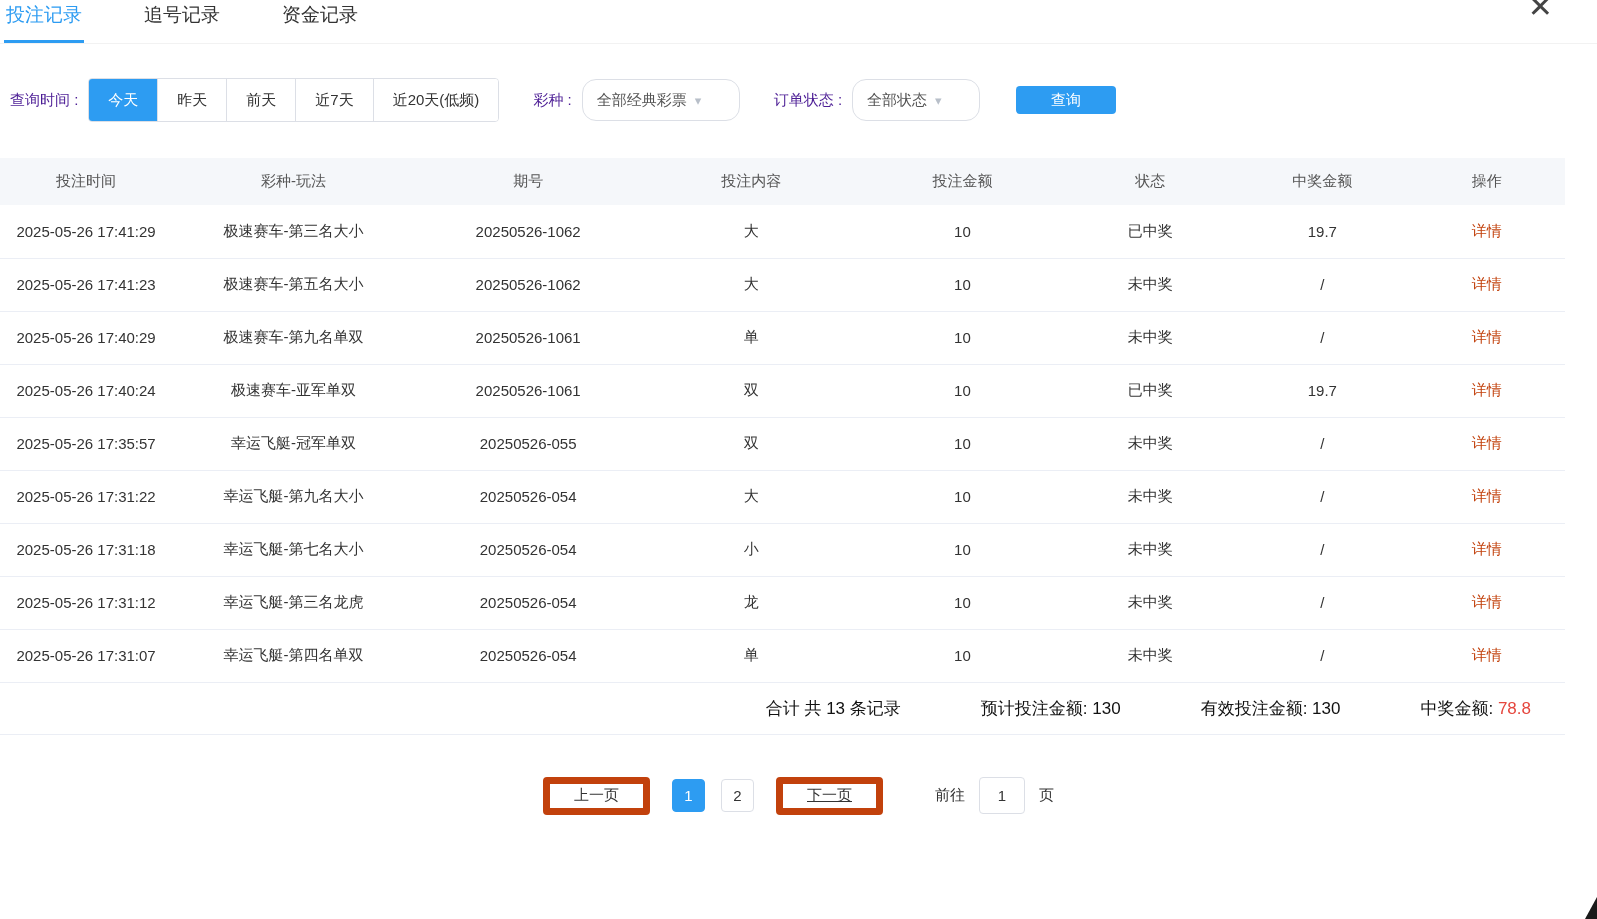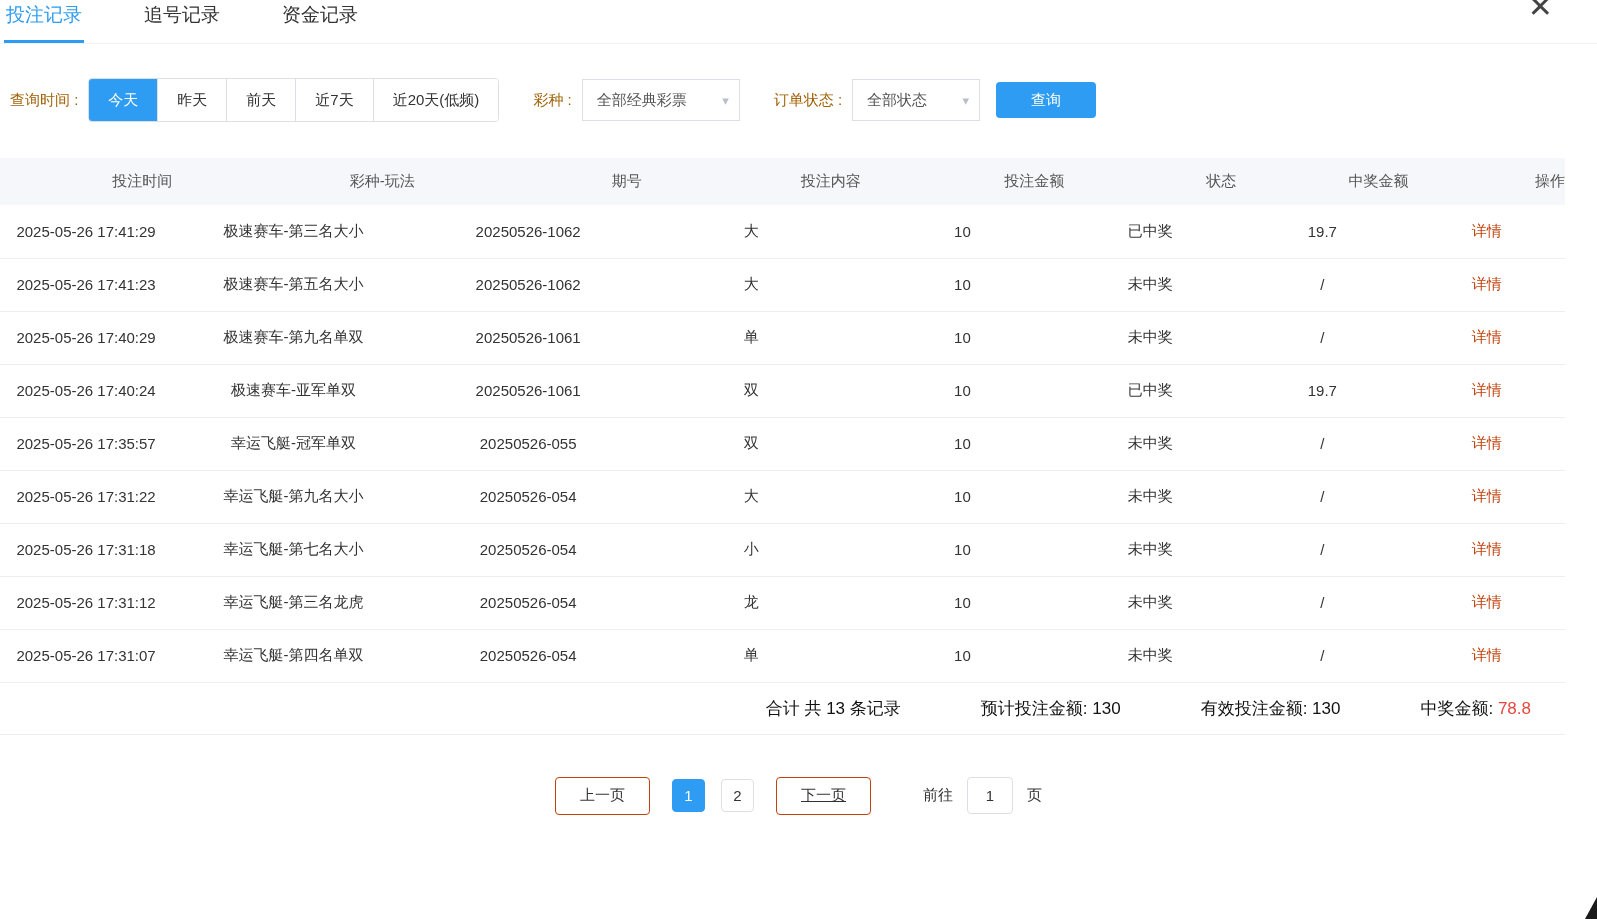--- a/index.html
+++ b/index.html
@@ -10,52 +10,52 @@
   .tabbar { position: relative; display: flex; align-items: flex-end;
     padding: 0 4px; height: 44px; border-bottom: 1px solid #f2f2f2; }
   .tab { font-size: 19px; color: #333; padding: 6px 2px 12px; margin-right: 58px;
     cursor: pointer; border-bottom: 3px solid transparent; }
   .tab.active { color: #2d9cf2; border-bottom-color: #2d9cf2; }
   .close { position: absolute; right: 44px; top: -8px; font-size: 30px; color: #444;
     cursor: pointer; line-height: 1; }
 
   
   .filters { display: flex; align-items: center; padding: 0 10px; margin-top: 34px; height: 44px; }
-  .flabel { font-size: 15px; color: #a16207; margin-right: 10px; white-space: nowrap; }
+  .flabel { font-size: 15px; color: #4c1d95; margin-right: 10px; white-space: nowrap; }
   .btn-group { display: inline-flex; border: 1px solid #dcdfe6; border-radius: 4px; overflow: hidden; }
   .gbtn { height: 42px; padding: 12px 19px; background: #fff; border: none; border-right: 1px solid #dcdfe6;
     font-size: 15px; color: #333; cursor: pointer; font-family: inherit; }
   .gbtn:last-child { border-right: none; }
   .gbtn.active { background: #2d9cf2; color: #fff; }
   .ml34 { margin-left: 34px; }
-  .select { display: inline-flex; align-items: center; justify-content: space-between;
-    height: 42px; border: 1px solid #dcdfe6; border-radius: 0; padding: 0 10px 0 14px;
+  .select { display: inline-flex; align-items: center; justify-content: flex-start;
+    height: 42px; border: 1px solid #dcdfe6; border-radius: 14px; padding: 0 10px 0 14px;
     font-size: 15px; color: #555; cursor: pointer; background: #fff; }
   .w158 { width: 158px; } .w128 { width: 128px; }
   .chev { color: #b8bfc9; font-size: 13px; margin-left: 8px; }
-  .search-btn { margin-left: 16px; width: 100px; height: 36px; background: #2d9cf2; color: #fff;
+  .search-btn { margin-left: 36px; width: 100px; height: 28px; background: #2d9cf2; color: #fff;
     border: none; border-radius: 4px; font-size: 15px; cursor: pointer; font-family: inherit; }
 
   
   table.records { width: 1565px; margin-top: 36px; border-collapse: collapse; table-layout: fixed; }
   .records thead th { background: #f5f7fa; height: 47px; font-weight: normal; font-size: 15px;
-    color: #555; text-align: right; }
+    color: #555; text-align: center; }
   .records tbody td { height: 53px; text-align: center; font-size: 15px; color: #333;
     border-bottom: 1px solid #ebeef5; }
   .red { color: #e5463d; }
   .link { color: #c2410c; cursor: pointer; }
 
   
   .summary { width: 1565px; height: 52px; display: flex; align-items: center; justify-content: flex-end;
     gap: 80px; padding-right: 34px; border-bottom: 1px solid #ebeef5; font-size: 17px; color: #111; }
   .summary .item { white-space: nowrap; }
 
   
   .pagination { margin-top: 42px; display: flex; align-items: center; justify-content: center; }
-  .pg-btn { height: 38px; padding: 0 24px; border: 1px solid #c2410c; border-radius: 4px;
+  .pg-btn { height: 38px; padding: 0 24px; border: 7px solid #c2410c; border-radius: 4px;
     background: #fff; font-size: 15px; color: #333; cursor: pointer; font-family: inherit; }
   .pg-num { width: 33px; height: 33px; line-height: 31px; text-align: center; border-radius: 4px;
     border: 1px solid #dcdfe6; background: #fff; font-size: 15px; color: #333; cursor: pointer;
     margin: 0 8px; }
   .pg-num.active { background: #2d9cf2; border-color: #2d9cf2; color: #fff; }
   .pg-prev { margin-right: 14px; } .pg-next { margin-left: 14px; text-decoration: underline; }
   .goto { display: flex; align-items: center; margin-left: 52px; font-size: 15px; color: #333; }
   .goto input { width: 46px; height: 37px; border: 1px solid #dcdfe6; border-radius: 4px;
     text-align: center; font-size: 15px; color: #333; margin: 0 14px; font-family: inherit; }
 

